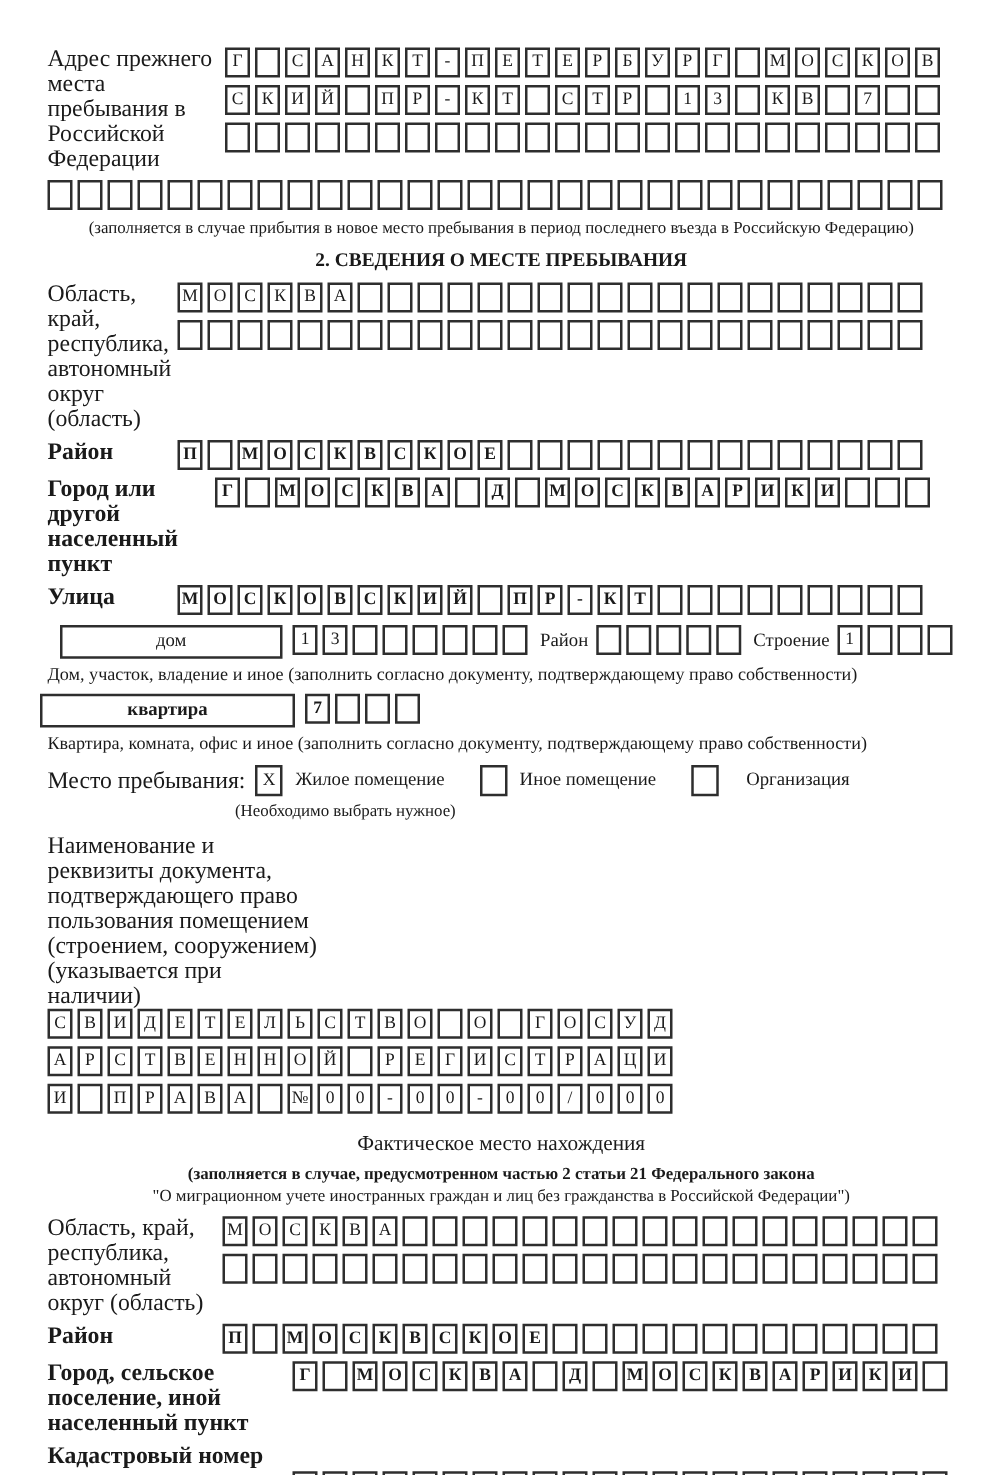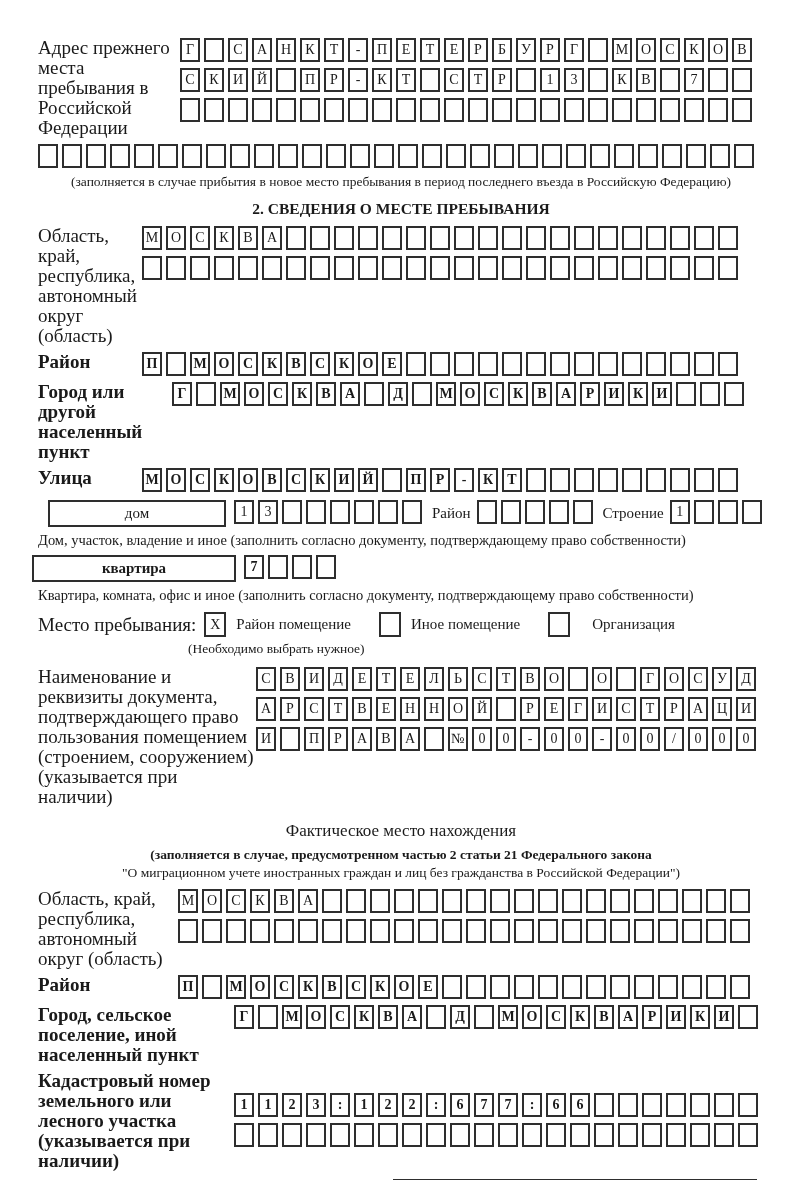--- a/index.html
+++ b/index.html
@@ -38,21 +38,21 @@
   .cbrow{display:flex;align-items:center;margin-top:8px;}
   .cb{
     box-sizing:border-box;width:22px;height:25px;border:2px solid #2e2e2e;
     display:flex;align-items:center;justify-content:center;font-size:14px;flex:0 0 auto;
   }
   .cb-lbl{font-size:15px;margin:0 14px 0 10px;}
   .choose-note{font-size:13.5px;margin:4px 0 10px 150px;}
   .fact-title{text-align:center;font-weight:normal;font-size:17px;margin:14px 0 6px 0;}
   .stamp-wrap{margin-left:355px;margin-top:8px;width:372px;}
   .stamp-box{box-sizing:border-box;border:2px solid #2e2e2e;width:364px;height:176px;}
-  .mt4{margin-top:4px;} .mt6{margin-top:6px;font-weight:bold;} .mt8{margin-top:8px;} .mt10{margin-top:10px;}
+  .mt4{margin-top:4px;flex-direction:column;} .mt6{margin-top:6px;font-weight:bold;} .mt8{margin-top:8px;} .mt10{margin-top:10px;}
   .indent30{margin-left:30px;}
 </style>
 </head>
 <body>
 
 <div class="page">
 
 
   <div class="field mt10" style="margin-top:24px;">
     <div class="flabel w-prev">Адрес прежнего места пребывания в Российской Федерации</div>
@@ -362,21 +362,21 @@
         <span class="cell"></span>
         <span class="cell"></span>
         <span class="cell"></span>
       </div>
   </div>
   <div class="note-l">Квартира, комната, офис и иное (заполнить согласно документу, подтверждающему право собственности)</div>
 
   <div class="cbrow">
     <span class="flabel">Место пребывания:</span>
     <span class="cb" style="margin-left:8px;">X</span>
-    <span class="cb-lbl">Район помещение</span>
+    <span class="cb-lbl">Жилое помещение</span>
     <span class="cb" style="margin-left:14px;"></span>
     <span class="cb-lbl">Иное помещение</span>
     <span class="cb" style="margin-left:14px;"></span>
     <span class="cb-lbl" style="margin-left:22px;">Организация</span>
   </div>
   <div class="choose-note">(Необходимо выбрать нужное)</div>
 
   <div class="field mt4">
     <div class="flabel w-doc">Наименование и реквизиты документа, подтверждающего право пользования помещением (строением, сооружением) (указывается при наличии)</div>
     <div class="rows">

